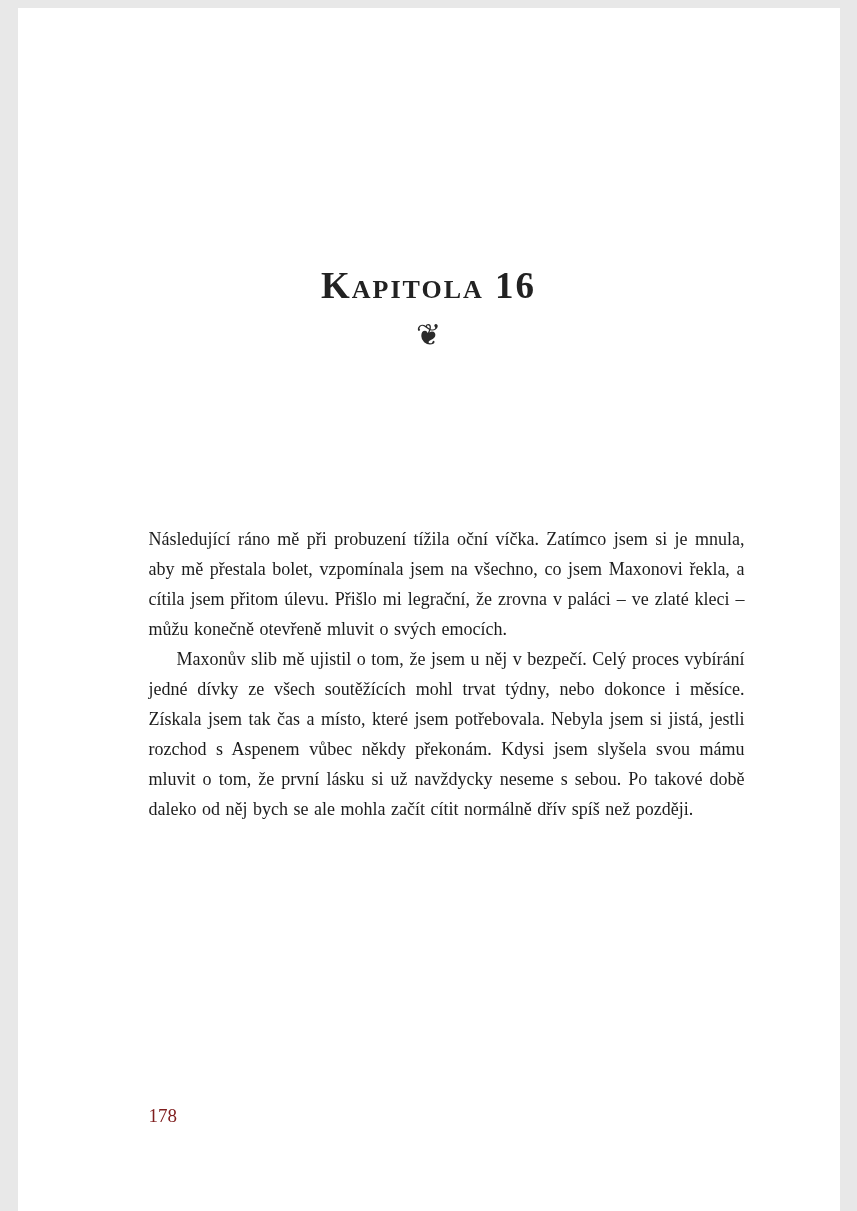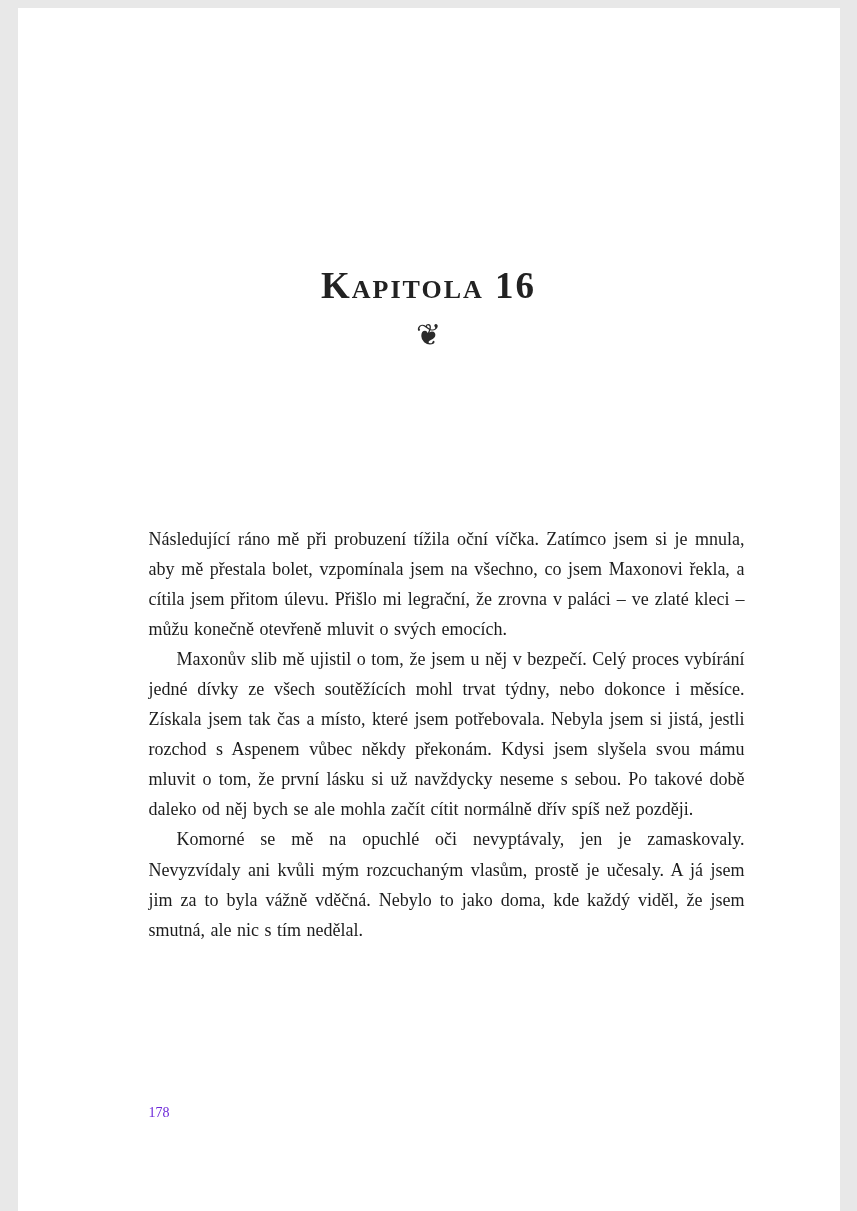--- a/index.html
+++ b/index.html
@@ -55,34 +55,33 @@
     margin: 0;
     text-indent: 1.55em;
   }
   .body-text p.first-paragraph {
     text-indent: 0;
   }
   .page-number {
     position: absolute;
     left: 131px;
     top: 1097px;
-    font-size: 14px;
-    color: #6d28d9;
+    font-size: 19px;
+    color: #7f1d1d;
   }
 </style>
 </head>
 <body>
 
 <div class="book-page">
 
   <div class="chapter-title">Kapitola 16</div>
 
   <div class="chapter-ornament">❦</div>
 
   <div class="body-text">
     <p class="first-paragraph">Následující ráno mě při probuzení tížila oční víčka. Zatímco jsem si je mnula, aby mě přestala bolet, vzpomínala jsem na všechno, co jsem Maxonovi řekla, a cítila jsem přitom úlevu. Přišlo mi legrační, že zrovna v paláci – ve zlaté kleci – můžu konečně otevřeně mluvit o svých emocích.</p>
     <p>Maxonův slib mě ujistil o tom, že jsem u něj v bezpečí. Celý proces vybírání jedné dívky ze všech soutěžících mohl trvat týdny, nebo dokonce i měsíce. Získala jsem tak čas a místo, které jsem potřebovala. Nebyla jsem si jistá, jestli rozchod s Aspenem vůbec někdy překonám. Kdysi jsem slyšela svou mámu mluvit o tom, že první lásku si už navždycky neseme s sebou. Po takové době daleko od něj bych se ale mohla začít cítit normálně dřív spíš než později.</p>
-    <p>Komorné se mě na opuchlé oči nevyptávaly, jen je zamaskovaly. Nevyzvídaly ani kvůli mým rozcuchaným vlasům, prostě je učesaly. A já jsem jim za to byla vážně vděčná. Nebylo to jako doma, kde každý viděl, že jsem smutná, ale nic s tím nedělal.</p>
   </div>
 
   <div class="page-number">178</div>
 
 </div>
 
 </body></html>

